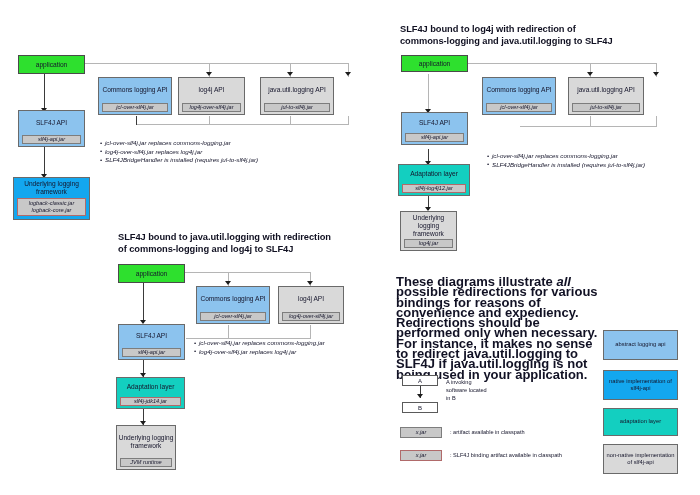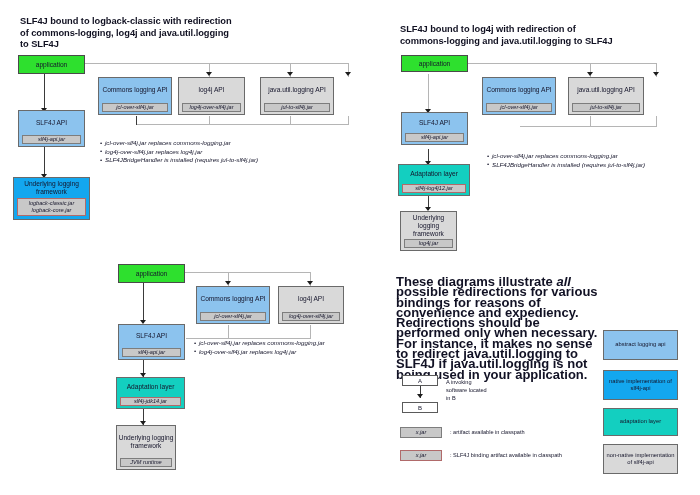--- a/index.html
+++ b/index.html
@@ -153,21 +153,20 @@
     text-align:center;
     color:#15152b;
   }
   .sample-jar.binding{border-color:#b06a6a;}
 </style>
 </head>
 <body>
 
 <div class="root">
 
-  <div class="heading abs" style="left:20px;top:16px;width:215px;">SLF4J bound to logback-classic with redirection of commons-logging, log4j and java.util.logging to SLF4J</div>
 
   <div class="ln thin" style="left:85px;top:63px;width:264px;height:1px;"></div>
   <div class="ln thin" style="left:209px;top:63px;width:1px;height:14px;"></div>
   <div class="ln thin" style="left:290px;top:63px;width:1px;height:14px;"></div>
   <div class="ln thin" style="left:348px;top:63px;width:1px;height:14px;"></div>
   <div class="arrowhead" style="left:206px;top:72px;"></div>
   <div class="arrowhead" style="left:287px;top:72px;"></div>
   <div class="arrowhead" style="left:345px;top:72px;"></div>
 
   <div class="ln thin" style="left:137px;top:124px;width:212px;height:1px;"></div>
@@ -272,20 +271,21 @@
     <div class="jar">log4j.jar</div>
   </div>
 
   <div class="notes" style="left:487px;top:152px;">
     <ul>
       <li>jcl-over-slf4j.jar replaces commons-logging.jar</li>
       <li>SLF4JBridgeHandler is installed (requires jul-to-slf4j.jar)</li>
     </ul>
   </div>
 
+  <div class="heading abs" style="left:118px;top:232px;width:215px;">SLF4J bound to java.util.logging with redirection of commons-logging and log4j to SLF4J</div>
 
   <div class="ln thin" style="left:185px;top:272px;width:125px;height:1px;"></div>
   <div class="ln thin" style="left:228px;top:272px;width:1px;height:14px;"></div>
   <div class="ln thin" style="left:310px;top:272px;width:1px;height:14px;"></div>
   <div class="arrowhead" style="left:225px;top:281px;"></div>
   <div class="arrowhead" style="left:307px;top:281px;"></div>
 
   <div class="ln thin" style="left:186px;top:338px;width:125px;height:1px;"></div>
   <div class="ln thin" style="left:228px;top:325px;width:1px;height:14px;"></div>
   <div class="ln thin" style="left:310px;top:325px;width:1px;height:14px;"></div>

